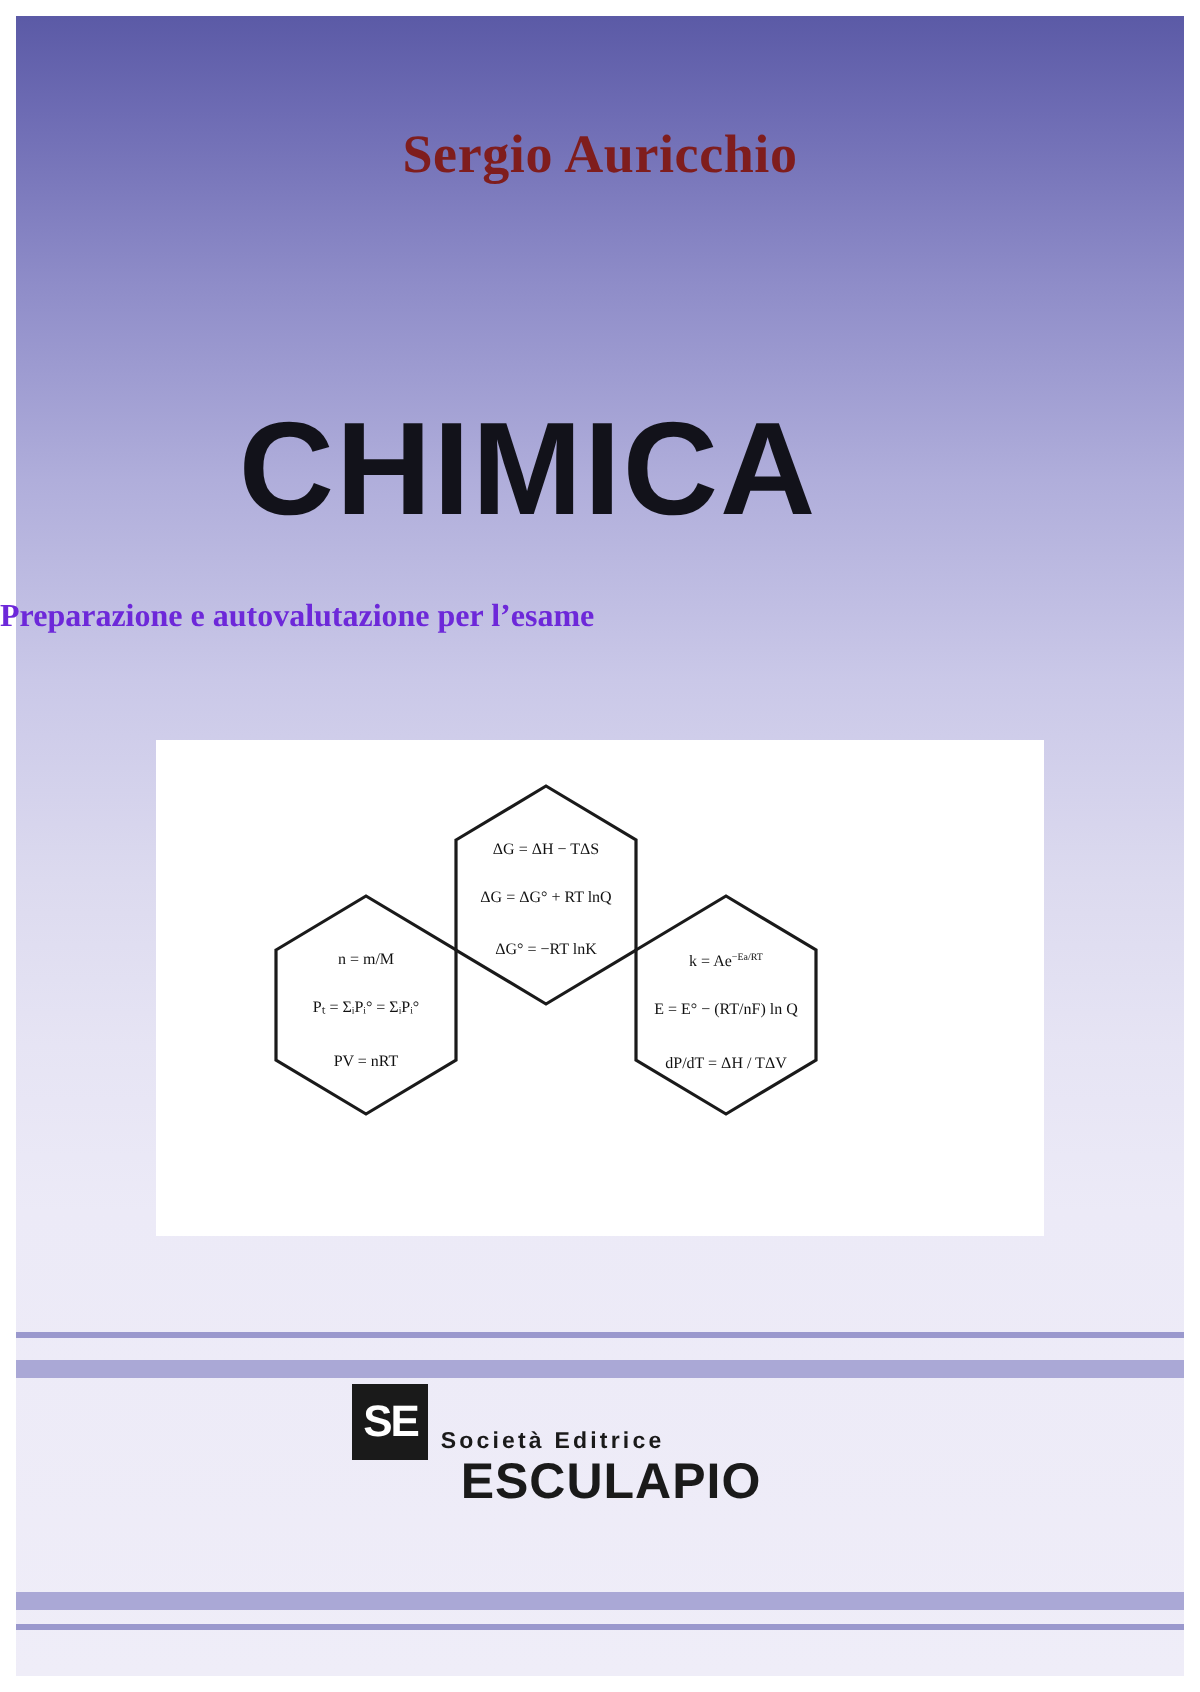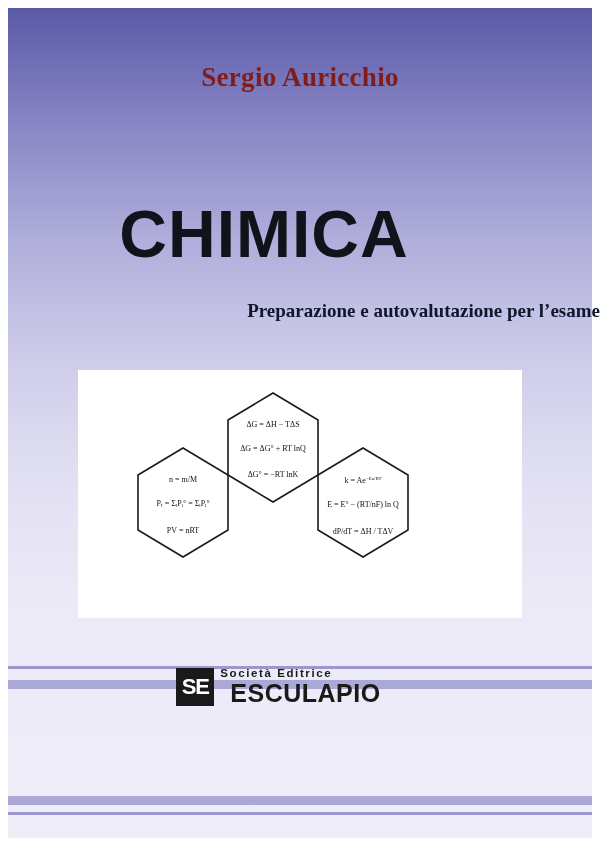--- a/index.html
+++ b/index.html
@@ -68,24 +68,24 @@
     letter-spacing: 1px;
     font-family: "Liberation Sans", sans-serif;
   }
 
   
   .subtitle {
     position: absolute;
     left: 0;
     top: 300px;
     width: 600px;
-    text-align: right;
-    font-size: 19px;
-    font-weight: bold;
-    color: #0f172a;
+    text-align: left;
+    font-size: 16px;
+    font-weight: bold;
+    color: #6d28d9;
     font-family: "Liberation Serif", serif;
   }
 
   
   .figure-box {
     position: absolute;
     left: 78px;
     top: 370px;
     width: 444px;
     height: 248px;
@@ -142,20 +142,21 @@
     flex-direction: column;
     justify-content: center;
     line-height: 1;
   }
   .pub-top {
     font-family: "Liberation Sans", sans-serif;
     font-size: 11.5px;
     font-weight: bold;
     color: #1a1a1a;
     letter-spacing: 1.6px;
+    margin-top: 48px;
   }
   .pub-bottom {
     font-family: "Liberation Sans", sans-serif;
     font-size: 25px;
     font-weight: bold;
     color: #1a1a1a;
     letter-spacing: 0.5px;
     margin-top: 1px;
     margin-left: 10px;
   }

